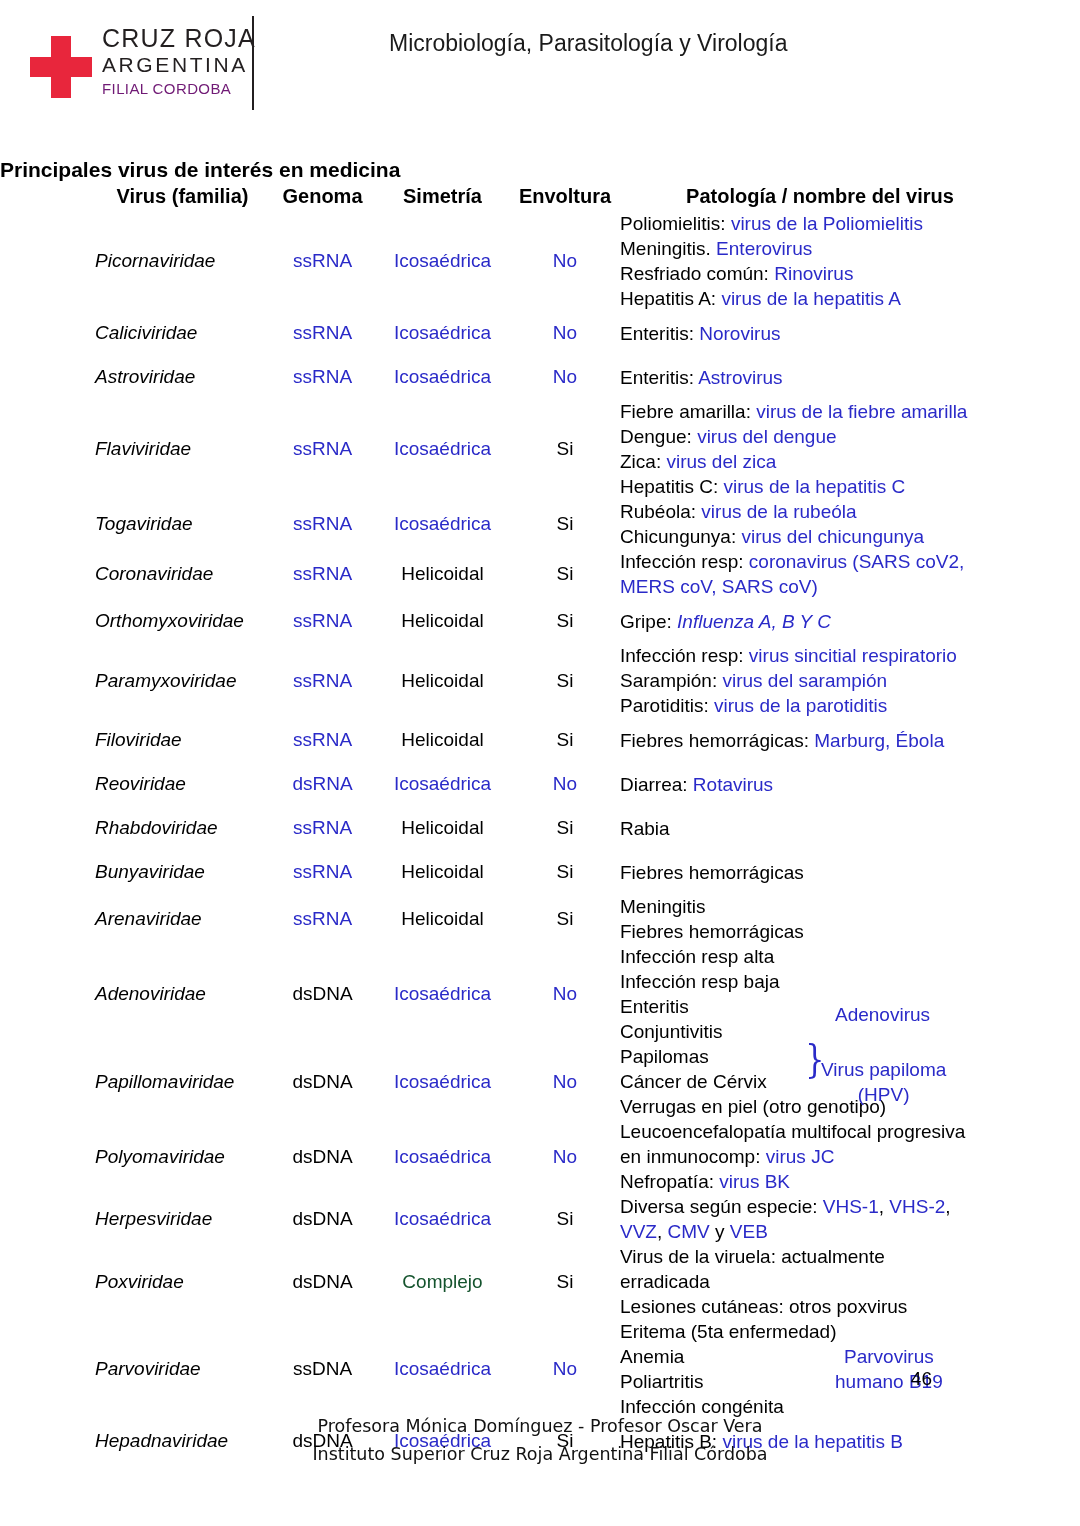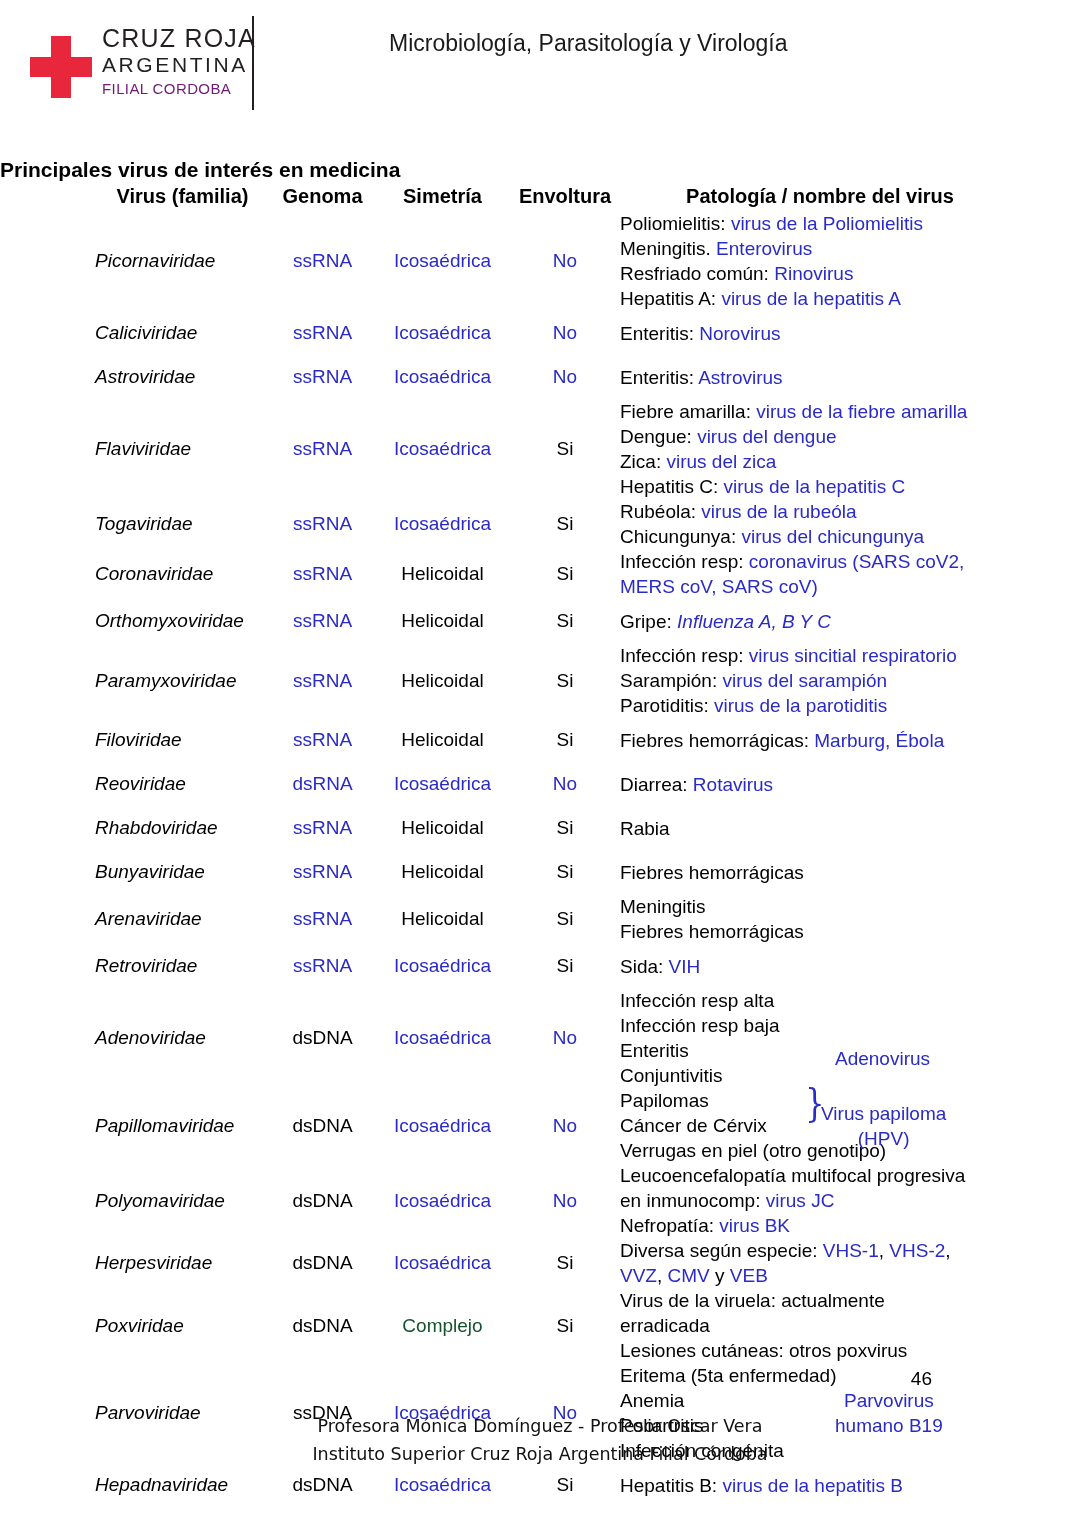--- a/index.html
+++ b/index.html
@@ -384,31 +384,20 @@
         <td class="cell-center ">Helicoidal</td>
         <td class="cell-center ">Si</td>
         <td class="cell-path">
           <span class="group-wrap">
             <span class="path-line"><span class="">Meningitis</span></span>
             <span class="path-line"><span class="">Fiebres hemorrágicas</span></span>
           </span>
         </td>
       </tr>
       <tr>
-        <td class="cell-family">Retroviridae</td>
-        <td class="cell-center blue">ssRNA</td>
-        <td class="cell-center blue">Icosaédrica</td>
-        <td class="cell-center ">Si</td>
-        <td class="cell-path">
-          <span class="group-wrap">
-            <span class="path-line"><span class="">Sida: </span><span class="blue">VIH</span></span>
-          </span>
-        </td>
-      </tr>
-      <tr>
         <td class="cell-family">Adenoviridae</td>
         <td class="cell-center ">dsDNA</td>
         <td class="cell-center blue">Icosaédrica</td>
         <td class="cell-center blue">No</td>
         <td class="cell-path">
           <span class="group-wrap">
             <span class="path-line"><span class="">Infección resp alta</span></span>
             <span class="path-line"><span class="">Infección resp baja</span></span>
             <span class="path-line"><span class="">Enteritis</span></span>
             <span class="path-line"><span class="">Conjuntivitis</span></span>

